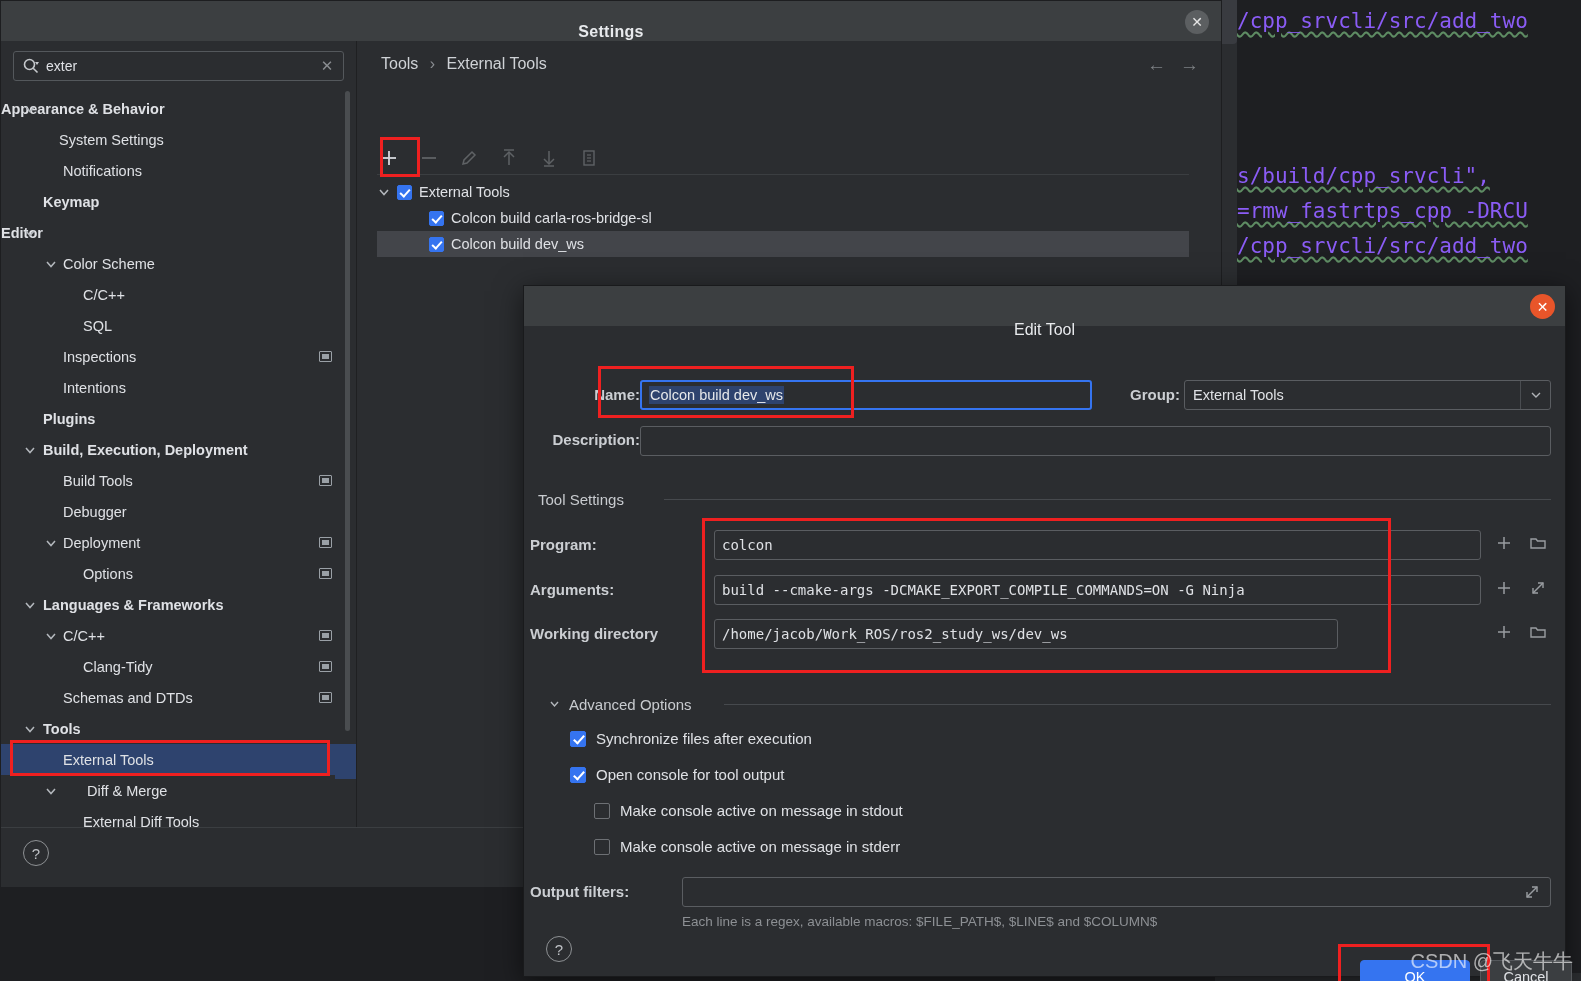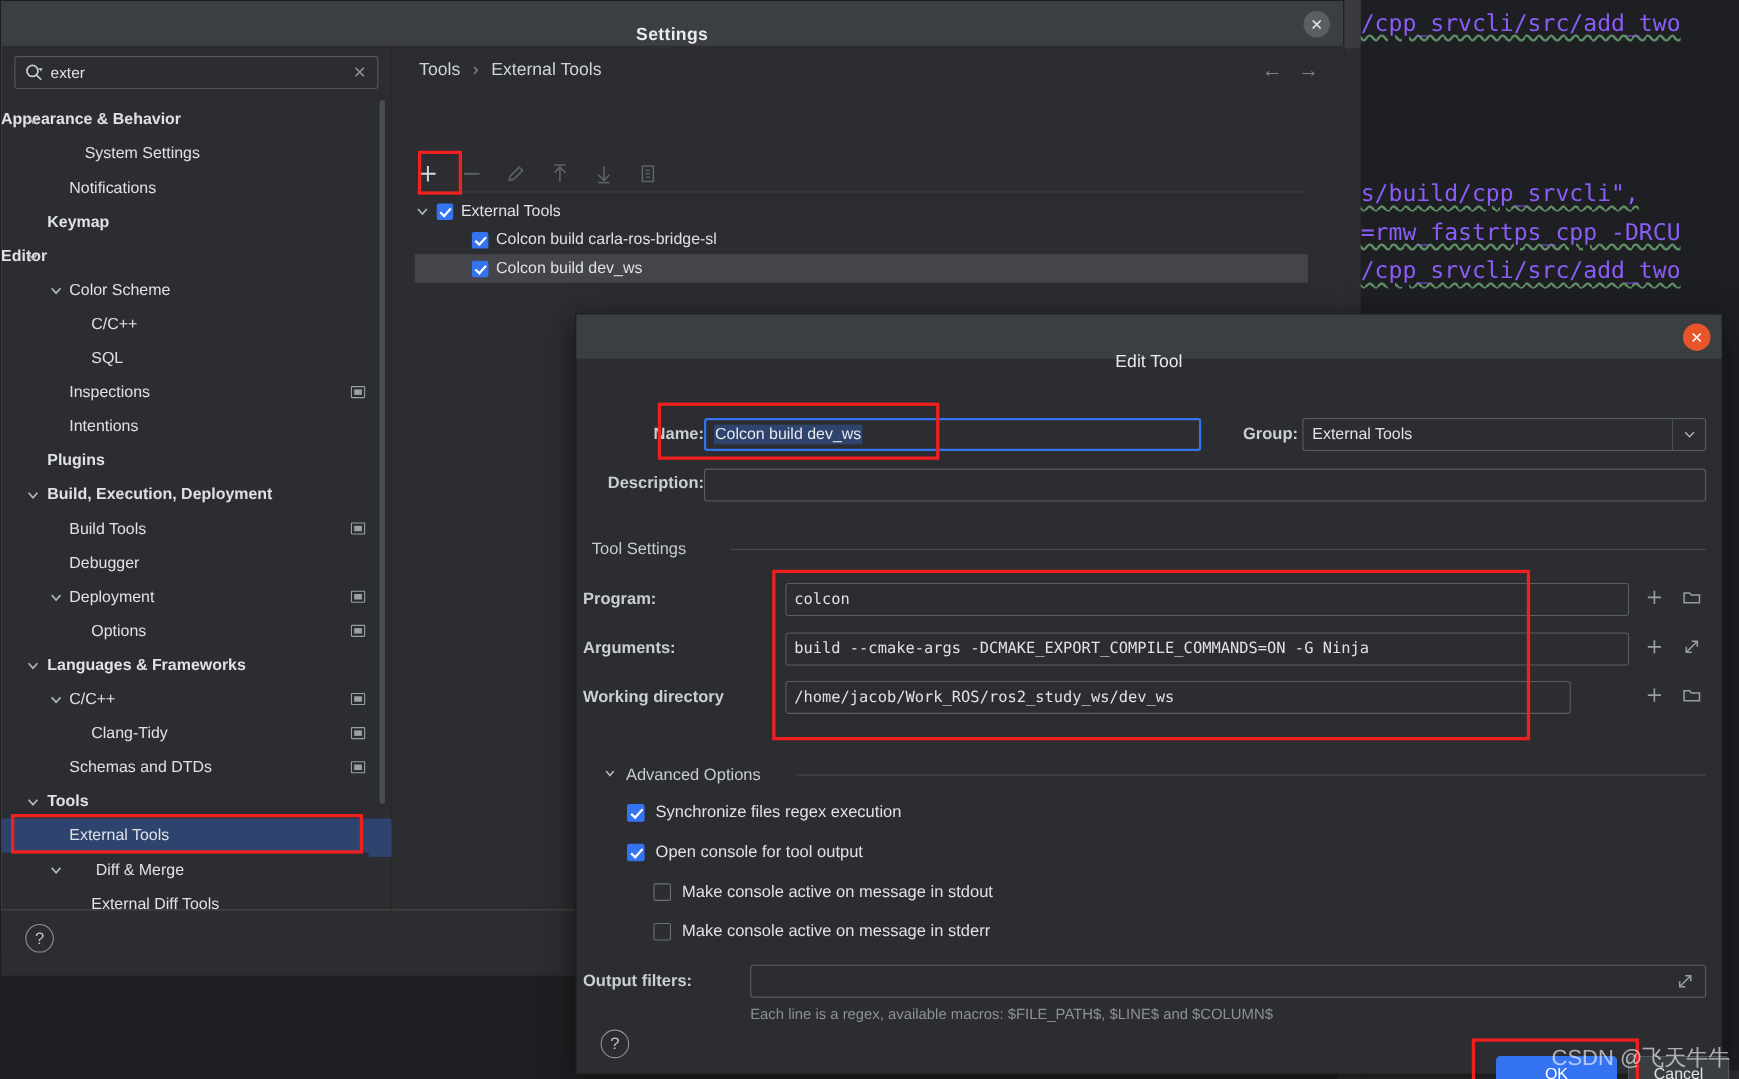--- a/index.html
+++ b/index.html
@@ -319,21 +319,21 @@
           </div>
         </div>
 
         <div class="tree" id="sidebar-tree">
             <div class="tree-row bold" style="">
               <span class="chev" style="left: 22px;"><svg width="14" height="14" viewBox="0 0 14 14">
                   <polyline points="3,5 7,9.5 11,5" fill="none" stroke="#b4b8bd" stroke-width="1.5"></polyline>
                 </svg></span>
               <span>Appearance &amp; Behavior</span>
             </div>
-            <div class="tree-row" style="padding-left: 76px;">
+            <div class="tree-row" style="padding-left: 58px;">
               <span>System Settings</span>
             </div>
             <div class="tree-row" style="padding-left: 62px;">
               <span>Notifications</span>
             </div>
             <div class="tree-row bold" style="padding-left: 42px;">
               <span>Keymap</span>
             </div>
             <div class="tree-row bold" style="">
               <span class="chev" style="left: 22px;"><svg width="14" height="14" viewBox="0 0 14 14">
@@ -575,21 +575,21 @@
         <span class="fa-icon">
           <svg width="18" height="18" viewBox="0 0 18 18">
               <line x1="4" y1="14" x2="14" y2="4" stroke="currentColor" stroke-width="1.4"></line>
               <polyline points="9,4 14,4 14,9" fill="none" stroke="currentColor" stroke-width="1.4"></polyline>
               <polyline points="9,14 4,14 4,9" fill="none" stroke="currentColor" stroke-width="1.4"></polyline>
             </svg>
         </span>
       </div>
 
       <div class="lbl" style="left:6px; top:299px; width:180px; text-align:left;">Working directory</div>
-      <div class="txtfield" style="left:190px; top:293px; width:714px;">
+      <div class="txtfield" style="left:190px; top:293px; width:624px;">
         <span class="mono">/home/jacob/Work_ROS/ros2_study_ws/dev_ws</span>
       </div>
       <div class="field-actions" style="left:970px; top:296px;">
         <span class="fa-icon">
           <svg width="18" height="18" viewBox="0 0 18 18">
               <line x1="9" y1="3" x2="9" y2="15" stroke="currentColor" stroke-width="1.5"></line>
               <line x1="3" y1="9" x2="15" y2="9" stroke="currentColor" stroke-width="1.5"></line>
             </svg>
         </span>
         <span class="fa-icon">
@@ -607,21 +607,21 @@
               <polyline points="3,5 6.5,9 10,5" fill="none" stroke="#b4b8bd" stroke-width="1.4"></polyline>
             </svg>
         </span>
         <span>Advanced Options</span>
       </div>
       <div class="group-line" style="left:200px; top:378px; width:827px;"></div>
 
       <div id="advanced-list">
           <div class="chk-row" style="left: 46px; top: 404px;">
             <span class="chk checked"></span>
-            <span>Synchronize files regex execution</span>
+            <span>Synchronize files after execution</span>
           </div>
           <div class="chk-row" style="left: 46px; top: 440px;">
             <span class="chk checked"></span>
             <span>Open console for tool output</span>
           </div>
           <div class="chk-row" style="left: 70px; top: 476px;">
             <span class="chk"></span>
             <span>Make console active on message in stdout</span>
           </div>
           <div class="chk-row" style="left: 70px; top: 512px;">

